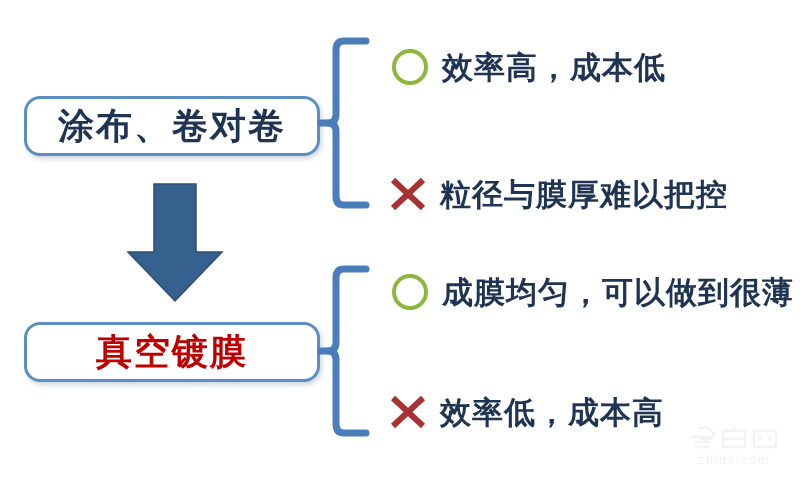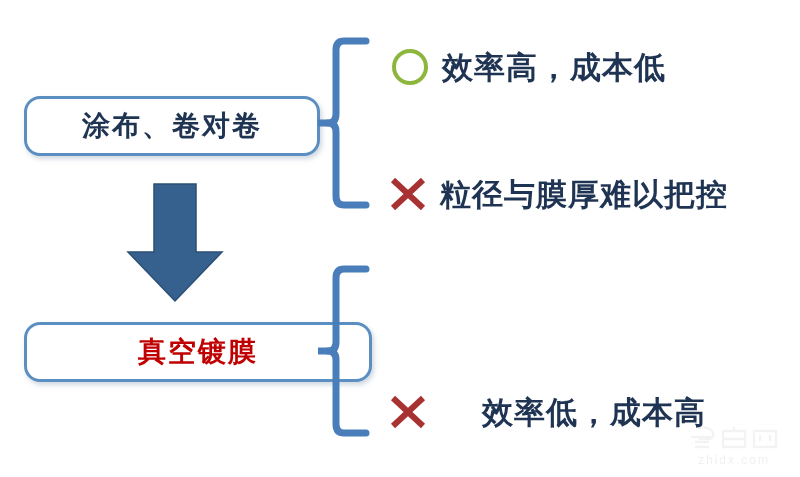--- a/index.html
+++ b/index.html
@@ -24,31 +24,31 @@
     box-sizing: border-box;
     background: #ffffff;
     border: 3px solid #5b8fc2;
     border-radius: 16px;
     display: flex;
     align-items: center;
     justify-content: center;
     box-shadow: 2px 3px 5px rgba(120, 140, 170, 0.35);
   }
   .node-label {
-    font-size: 28px;
+    font-size: 36px;
     font-weight: bold;
     letter-spacing: 2px;
     white-space: nowrap;
     line-height: 1;
   }
   .node-label.navy  { color: #1f3352; }
   .node-label.red   { color: #c00000; }
 
   #node-coating { left: 24px;  top: 96px;  width: 296px; height: 60px; }
-  #node-vacuum  { left: 24px;  top: 322px; width: 348px; height: 60px; }
+  #node-vacuum  { left: 24px;  top: 322px; width: 296px; height: 60px; }
 
   
   #flow-arrow {
     position: absolute;
     left: 120px;
     top: 180px;
     width: 110px;
     height: 125px;
   }
 
@@ -79,21 +79,21 @@
     font-weight: bold;
     color: #1f3352;
     letter-spacing: 1px;
     white-space: nowrap;
     line-height: 1;
   }
 
   #item-0 { left: 388px; top: 45px;  }
   #item-1 { left: 386px; top: 172px; }
   #item-2 { left: 388px; top: 270px; }
-  #item-3 { left: 386px; top: 390px; gap: 42px; }
+  #item-3 { left: 386px; top: 390px; }
 
   
   #watermark {
     position: absolute;
     left: 676px;
     top: 418px;
     width: 116px;
     height: 52px;
     opacity: 0.5;
     pointer-events: none;
@@ -146,20 +146,26 @@
   </div>
 
   <div id="item-1" class="item-row">
     <svg class="item-icon" viewBox="0 0 44 44">
       <line x1="7" y1="8" x2="37" y2="36" stroke="#a83232" stroke-width="6" stroke-linecap="butt"></line>
       <line x1="37" y1="8" x2="7" y2="36" stroke="#a83232" stroke-width="6" stroke-linecap="butt"></line>
     </svg>
     <span class="item-text">粒径与膜厚难以把控</span>
   </div>
 
+  <div id="item-2" class="item-row">
+    <svg class="item-icon" viewBox="0 0 44 44">
+      <circle cx="22" cy="22" r="16" fill="none" stroke="#8cb63c" stroke-width="4"></circle>
+    </svg>
+    <span class="item-text">成膜均匀，可以做到很薄</span>
+  </div>
 
   <div id="item-3" class="item-row">
     <svg class="item-icon" viewBox="0 0 44 44">
       <line x1="7" y1="8" x2="37" y2="36" stroke="#a83232" stroke-width="6" stroke-linecap="butt"></line>
       <line x1="37" y1="8" x2="7" y2="36" stroke="#a83232" stroke-width="6" stroke-linecap="butt"></line>
     </svg>
     <span class="item-text">效率低，成本高</span>
   </div>
 
   <div id="watermark">

